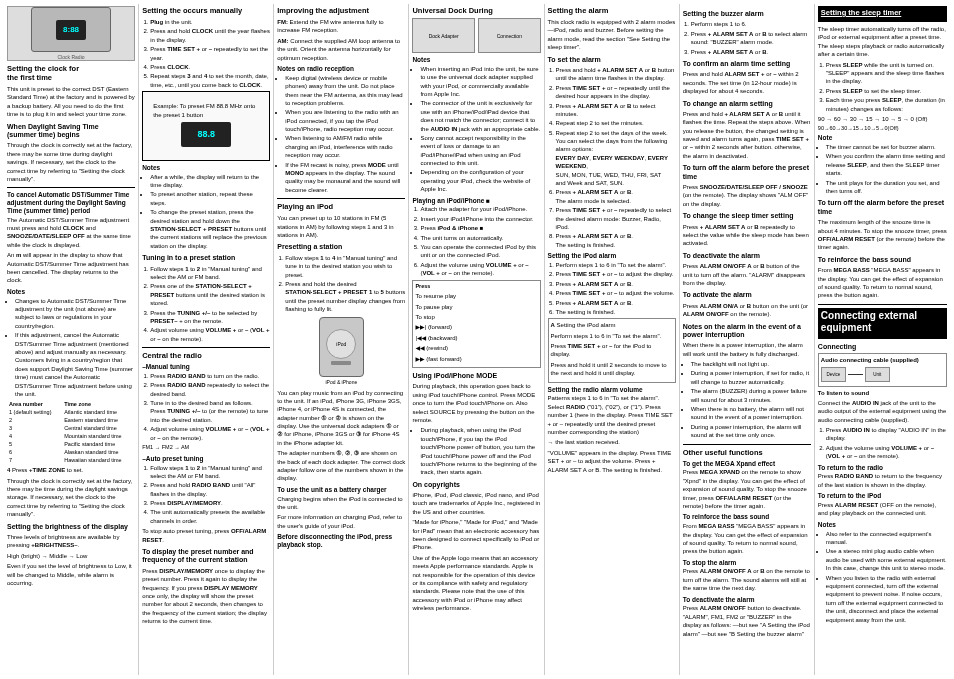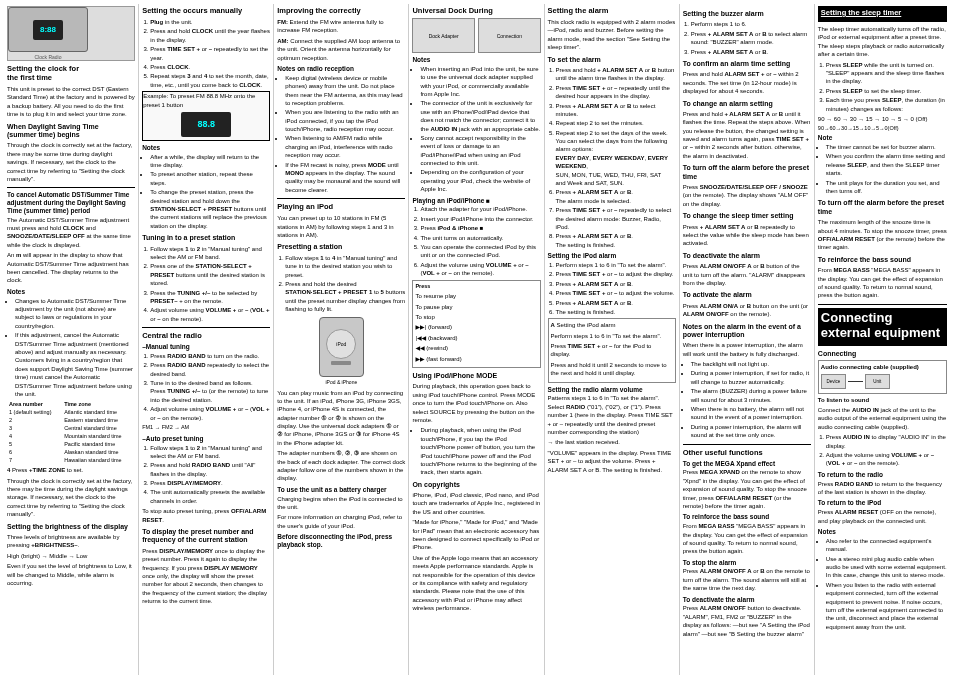--- a/index.html
+++ b/index.html
@@ -64,28 +64,28 @@
       border-top: 1px solid #000;
       margin: 4px 0 3px 0;
     }
     .device-img {
       width: 100%;
       height: 55px;
       background: #ddd;
       border: 0.5px solid #999;
       display: flex;
       align-items: center;
-      justify-content: flex-start;
+      justify-content: center;
       margin-bottom: 3px;
       font-size: 5.5px;
       color: #555;
     }
     .highlight-box {
       border: 0.5px solid #000;
-      padding: 0;
+      padding: 10px;
       margin: 2px 0;
       background: #f9f9f9;
     }
     table { width: 100%; border-collapse: collapse; margin: 2px 0; }
     td { font-size: 5.5px; padding: 1px 2px; vertical-align: top; }
   </style>
 </head>
 <body>
 
 <div class="page">
@@ -225,21 +225,21 @@
       <li>The unit automatically presets the available channels in order.</li>
     </ol>
 
     <p>To stop auto preset tuning, press <strong>OFF/ALARM RESET</strong>.</p>
 
     <h3>To display the preset number and frequency of the current station</h3>
     <p>Press <strong>DISPLAY/MEMORY</strong> once to display the preset number. Press it again to display the frequency. If you press <strong>DISPLAY MEMORY</strong> once only, the display will show the preset number for about 2 seconds, then changes to the frequency of the current station; the display returns to the current time.</p>
   </div>
 
   <div class="column">
-    <h2>Improving the correctly</h2>
+    <h2>Improving the adjustment</h2>
 
     <p><strong>FM:</strong> Extend the FM wire antenna fully to increase FM reception.</p>
     <p><strong>AM:</strong> Connect the supplied AM loop antenna to the unit. Orient the antenna horizontally for optimum reception.</p>
 
     <h4>Notes on radio reception</h4>
     <ul>
       <li>Keep digital (wireless device or mobile phones) away from the unit. Do not place them near the FM antenna, as this may lead to reception problems.</li>
       <li>When you are listening to the radio with an iPod connected, if you tap the iPod touch/iPhone, radio reception may occur.</li>
       <li>When listening to AM/FM radio while charging an iPod, interference with radio reception may occur.</li>
       <li>If the FM recast is noisy, press <strong>MODE</strong> until <strong>MONO</strong> appears in the display. The sound quality may be monaural and the sound will become clearer.</li>
@@ -465,21 +465,21 @@
 
     <h3>To turn off the alarm before the preset time</h3>
     <p>The maximum length of the snooze time is about 4 minutes. To stop the snooze timer, press <strong>OFF/ALARM RESET</strong> (or the remote) before the timer again.</p>
 
     <h3>To reinforce the bass sound</h3>
     <p>From <strong>MEGA BASS</strong> "MEGA BASS" appears in the display. You can get the effect of expansion of sound quality. To return to normal sound, press the button again.</p>
 
     <div class="section-divider"></div>
 
     <div style="background:#000;color:#fff;padding:2px 3px;margin-bottom:3px;">
-      <h2 style="color:#fff;font-size:13px;">Connecting external equipment</h2>
+      <h2 style="color:#fff;font-size:10px;">Connecting external equipment</h2>
     </div>
 
     <h3>Connecting</h3>
 
     <div style="border:0.5px solid #888;padding:2px;margin:2px 0;font-size:5.5px;">
       <p style="font-weight:bold;">Audio connecting cable (supplied)</p>
       <div style="display:flex;align-items:center;gap:2px;margin:2px 0;">
         <div style="width:25px;height:15px;background:#ddd;border:0.5px solid #888;font-size:4.5px;display:flex;align-items:center;justify-content:center;">Device</div>
         <div style="border-top:0.5px solid #333;width:15px;"></div>
         <div style="width:25px;height:15px;background:#ddd;border:0.5px solid #888;font-size:4.5px;display:flex;align-items:center;justify-content:center;">Unit</div>

